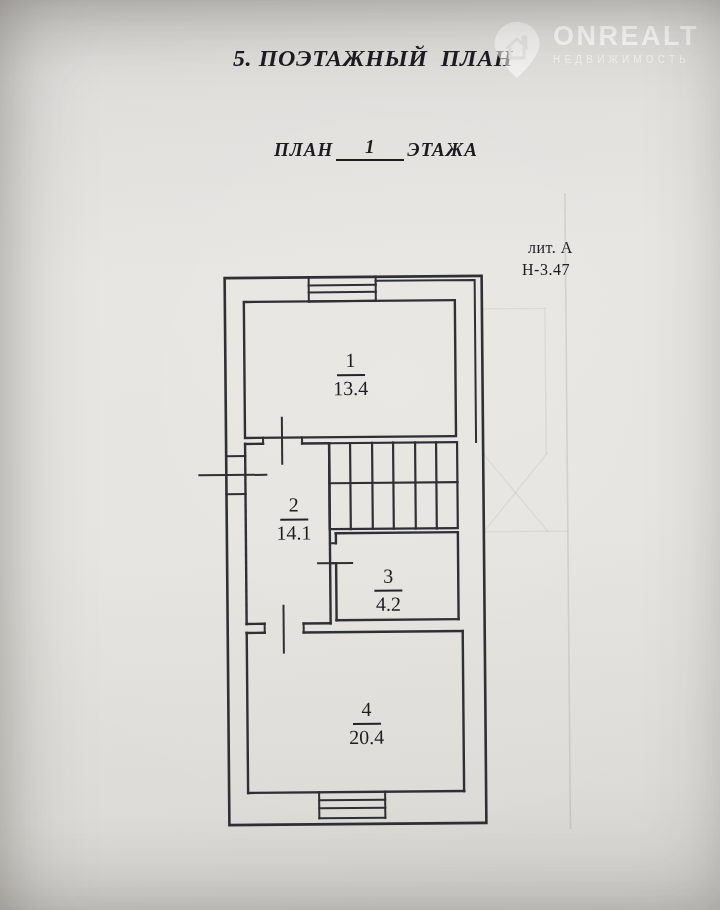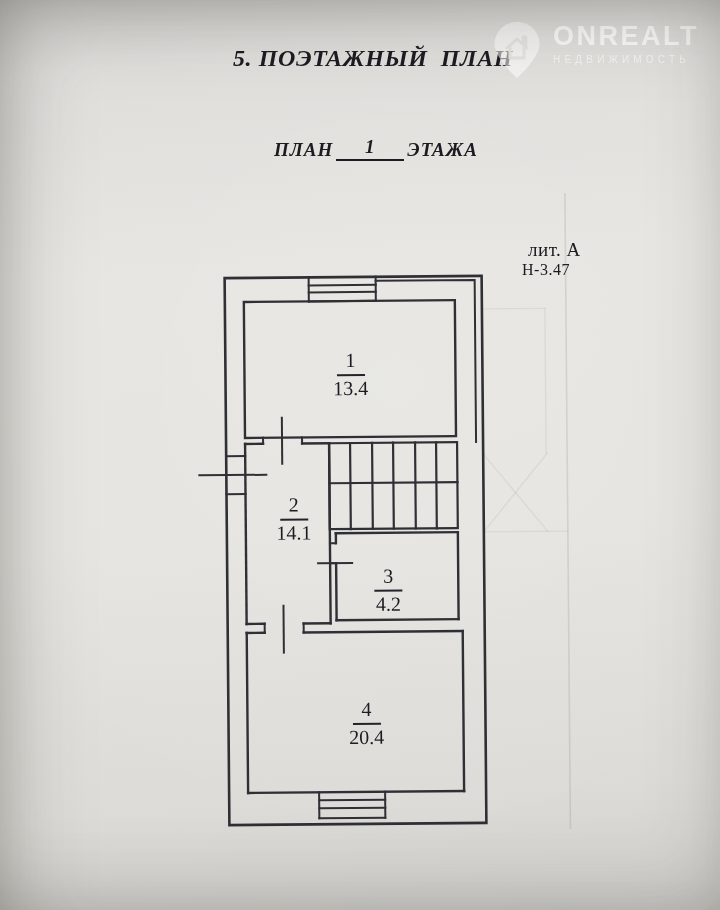--- a/index.html
+++ b/index.html
@@ -25,21 +25,21 @@
     white-space:pre;
   }
   .plan-title{
     position:absolute;left:256px;top:136px;display:flex;align-items:flex-end;
     font-style:italic;font-weight:600;font-size:19px;letter-spacing:1px;white-space:pre;margin-left:18px;
   }
   .plan-title .blank{
     display:inline-block;min-width:64px;text-align:center;
     border-bottom:2px solid #1b1b21;margin:0 3px;padding:0 2px 1px 2px;
   }
-  .litera{position:absolute;left:528px;top:239px;font-size:19px;letter-spacing:0.5px;}
+  .litera{position:absolute;left:528px;top:239px;font-size:16px;letter-spacing:0.5px;}
   .height-note{position:absolute;left:522px;top:261px;font-size:16px;letter-spacing:0.5px;}
 
   
   .logo{
     position:absolute;left:492px;top:21px;display:flex;align-items:flex-start;gap:11px;
     z-index:3;pointer-events:none;
   }
   .logo-text .brand{
     font-family:"Liberation Sans",sans-serif;font-weight:bold;font-size:27px;
     letter-spacing:2.5px;color:rgba(255,255,255,0.78);line-height:30px;text-align:center;

